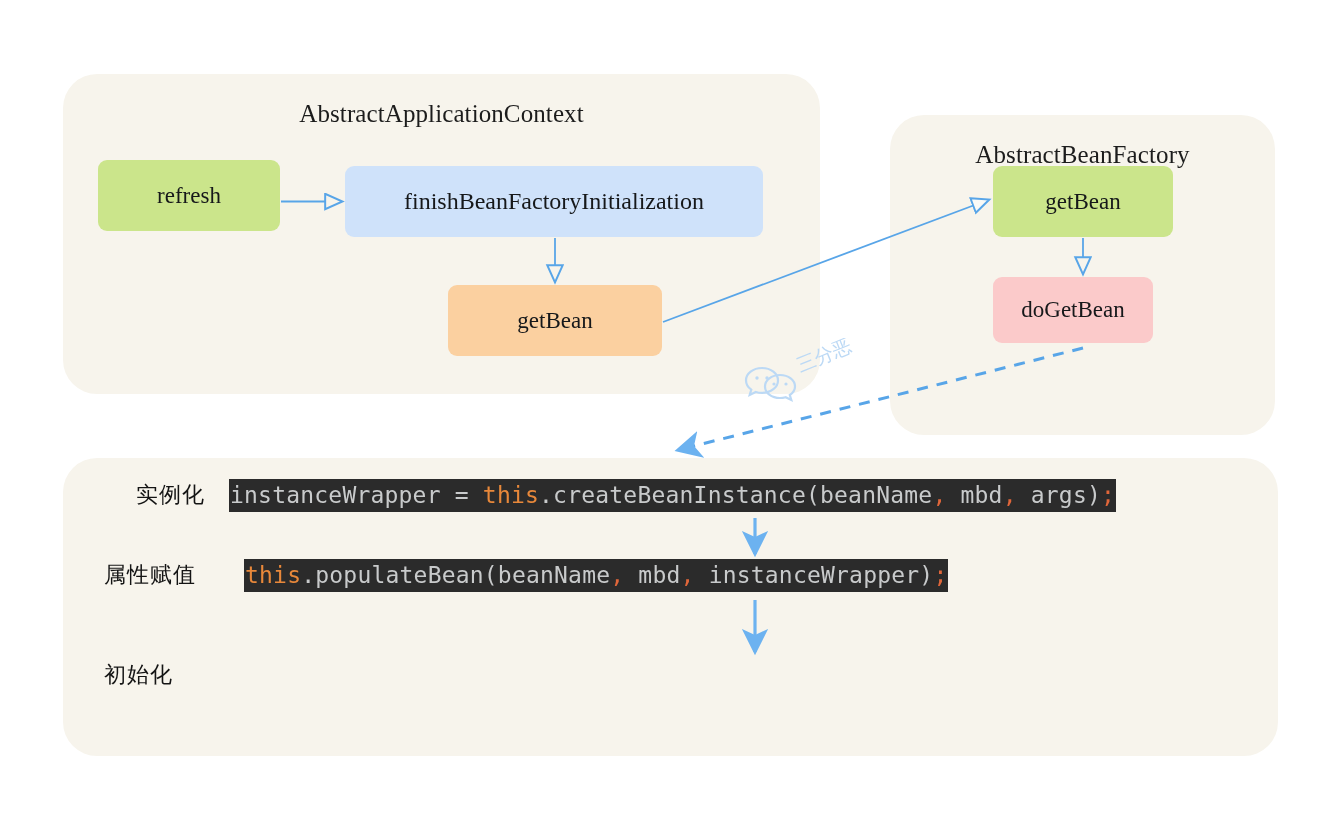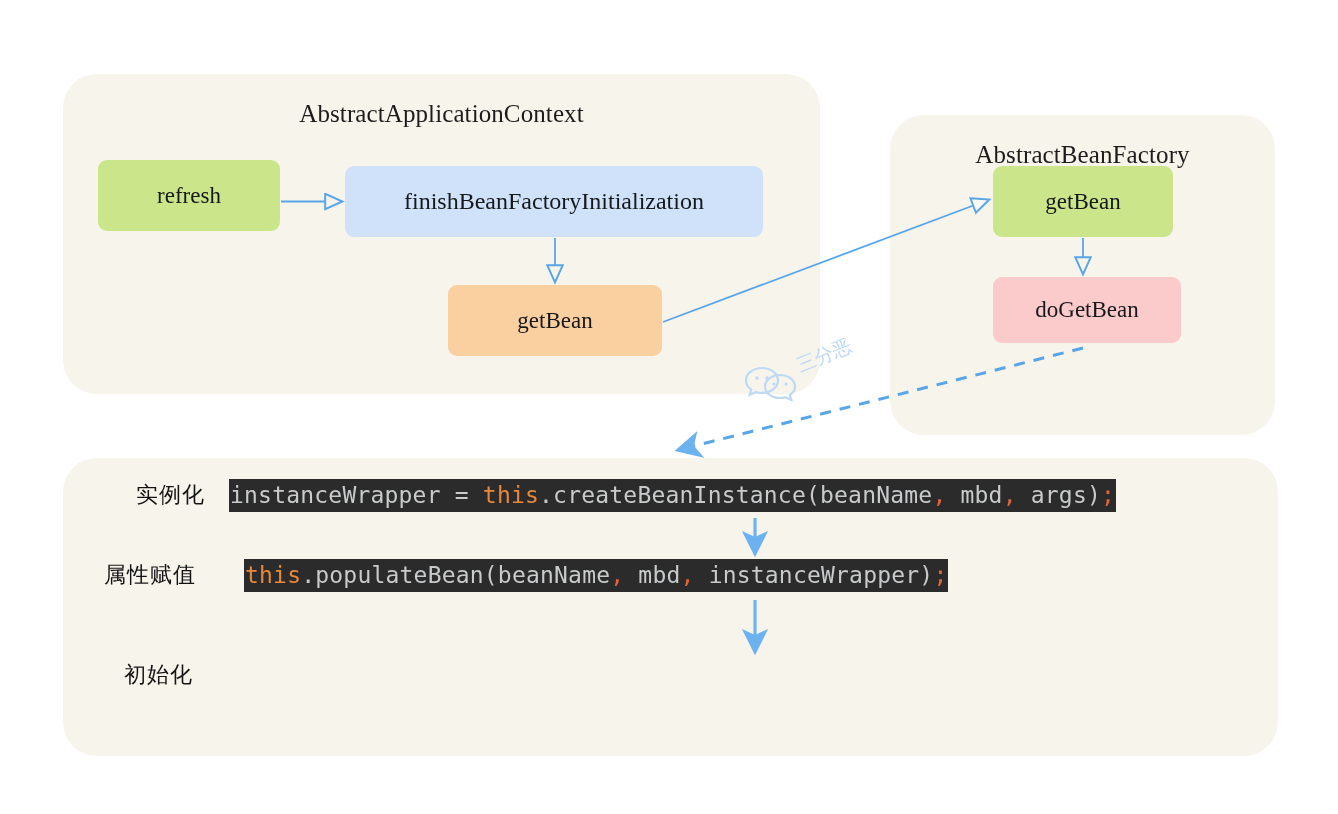--- a/index.html
+++ b/index.html
@@ -60,21 +60,21 @@
   }
   .node.green  { background: #cbe58b; }
   .node.blue   { background: #cfe2fa; }
   .node.orange { background: #fbd0a0; }
   .node.pink   { background: #fbcaca; }
 
   #node-refresh  { left: 98px;  top: 160px; width: 182px; height: 71px; }
   #node-finish   { left: 345px; top: 166px; width: 418px; height: 71px; font-size: 24px; }
   #node-ctx-getbean { left: 448px; top: 285px; width: 214px; height: 71px; }
   #node-fac-getbean { left: 993px; top: 166px; width: 180px; height: 71px; }
-  #node-dogetbean   { left: 993px; top: 277px; width: 188px; height: 66px; }
+  #node-dogetbean   { left: 993px; top: 277px; width: 160px; height: 66px; }
 
   
   #arrows {
     position: absolute;
     left: 0; top: 0;
     width: 1338px; height: 814px;
     pointer-events: none;
   }
 
   
@@ -110,21 +110,21 @@
     white-space: pre;
     letter-spacing: 0.2px;
   }
   .code-chip .kw   { color: #e8883a; }
   .code-chip .pct  { color: #e0663a; }
 
   #row-1 { left: 136px; top: 478px; }
   #row-1 .cn-label { margin-right: 24px; }
   #row-2 { left: 104px; top: 558px; }
   #row-2 .cn-label { margin-right: 48px; }
-  #row-3 { left: 124px; top: 658px; gap: 48px; }
+  #row-3 { left: 104px; top: 658px; gap: 48px; }
   #row-3 .cn-label { margin-right: 24px; }
 </style>
 </head>
 <body>
 
 <div id="stage">
 
   <div class="panel" id="panel-context">
     <div class="panel-title">AbstractApplicationContext</div>
   </div>

